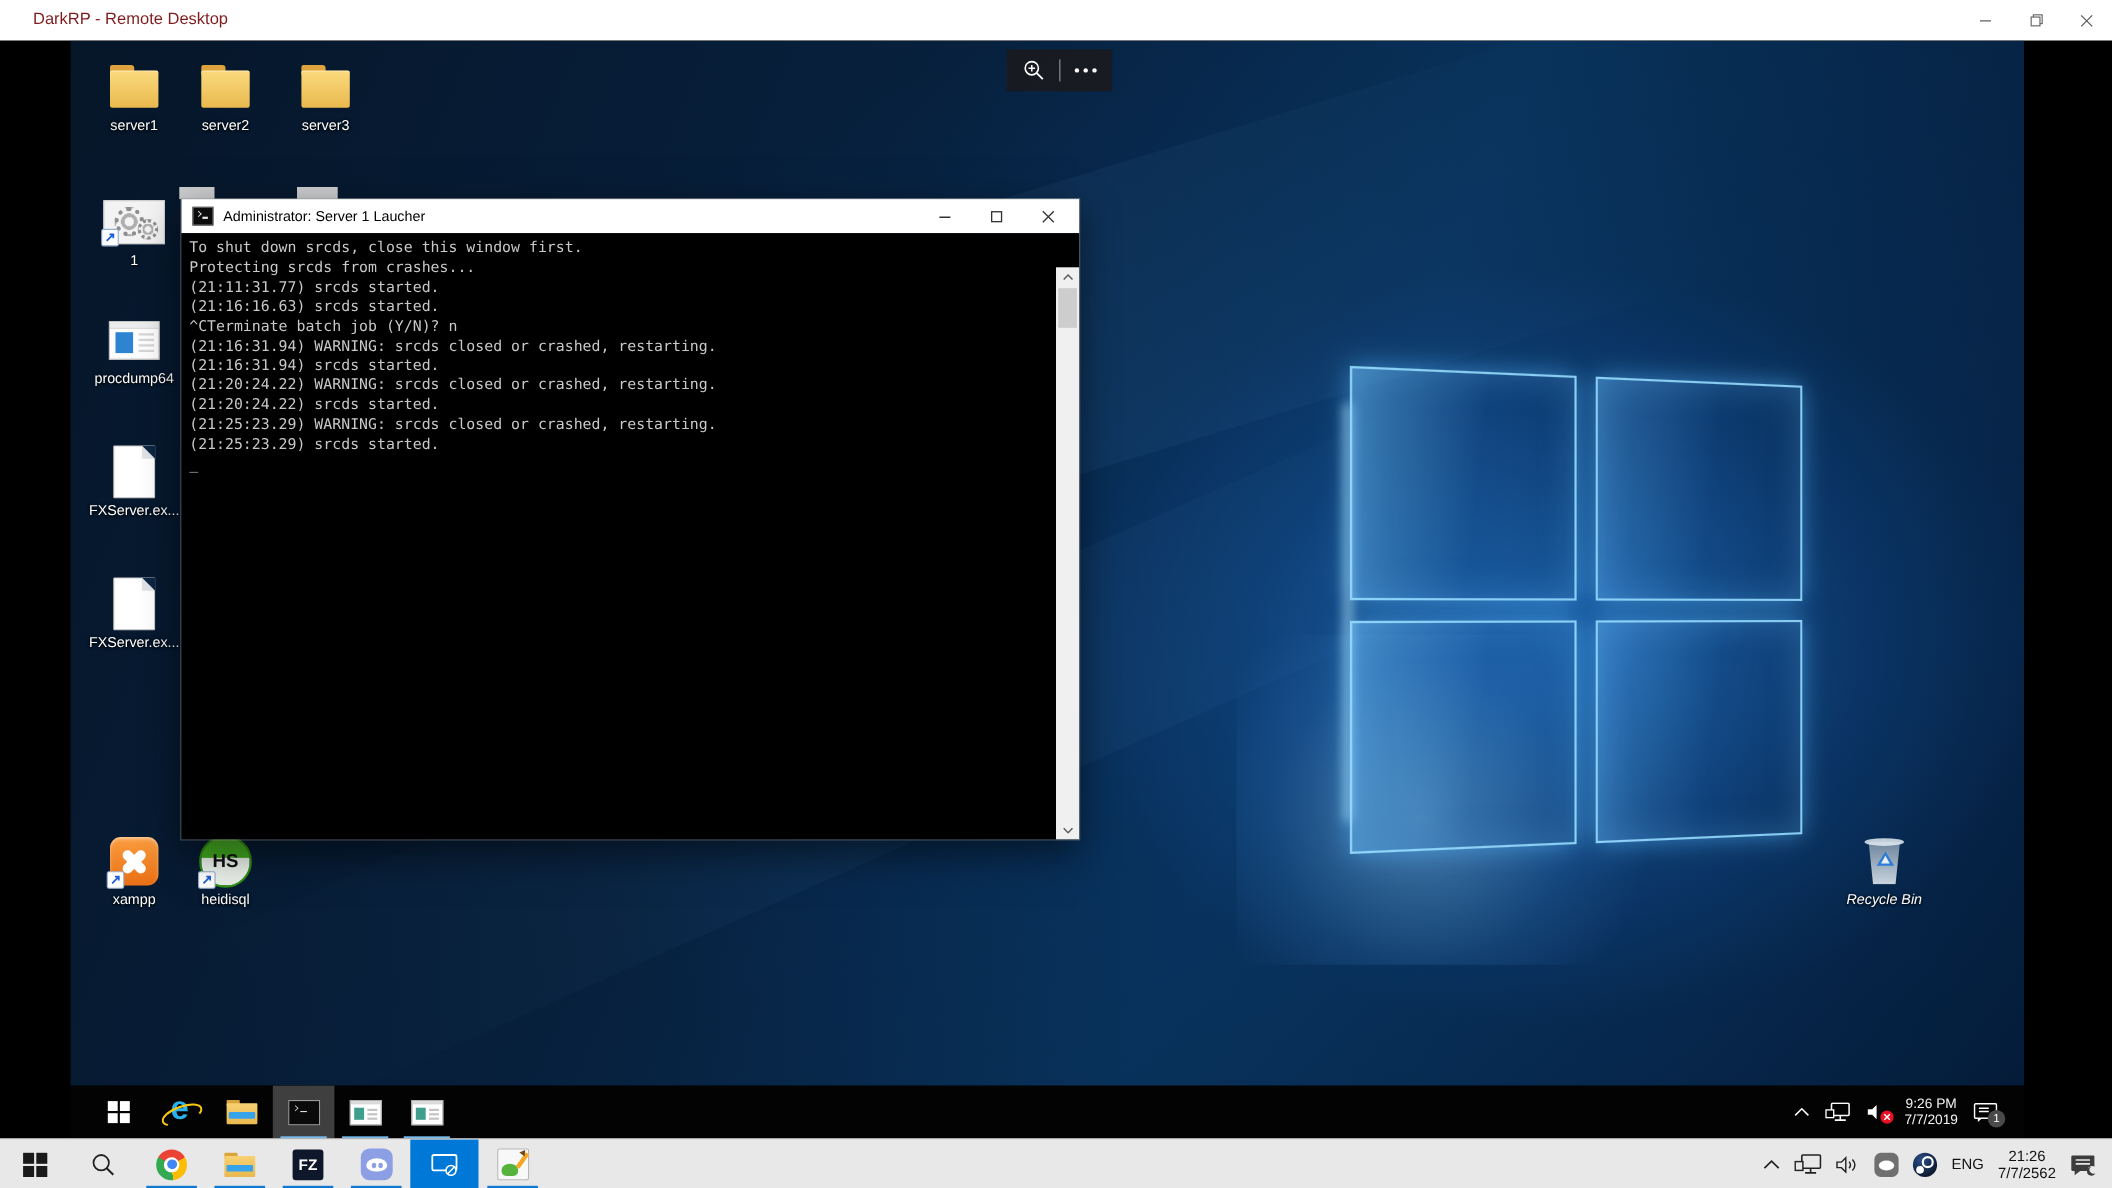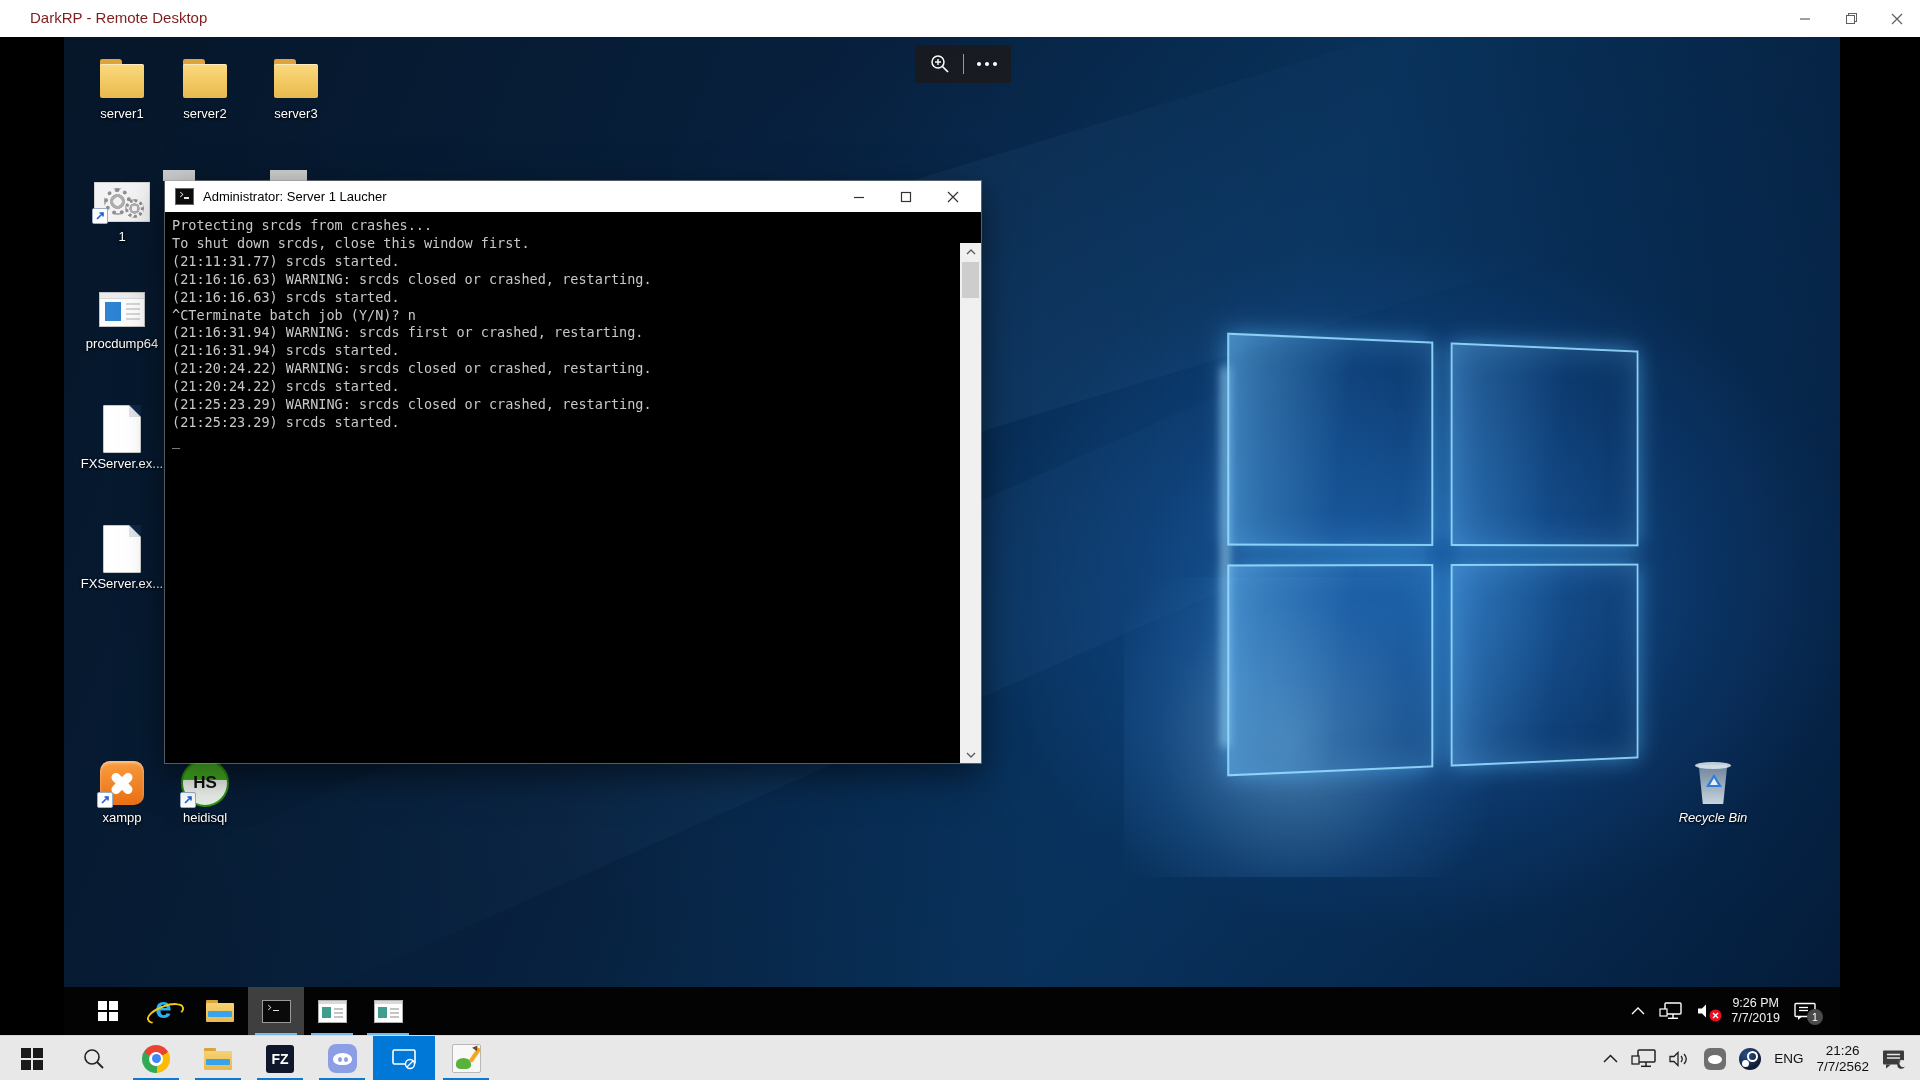--- a/index.html
+++ b/index.html
@@ -347,27 +347,26 @@
             <div class="console-btn">
               <svg width="12" height="12">
                   <path d="M1 1 L11 11 M11 1 L1 11" stroke="#333" stroke-width="1.2"></path>
                 </svg>
             </div>
           </div>
         </div>
         <div class="console-body">
           <div class="console-textwrap">
             <div>
+                <div class="console-line">To shut down srcds, close this window first.</div>
                 <div class="console-line">Protecting srcds from crashes...</div>
-                <div class="console-line">To shut down srcds, close this window first.</div>
                 <div class="console-line">(21:11:31.77) srcds started.</div>
-                <div class="console-line">(21:16:16.63) WARNING: srcds closed or crashed, restarting.</div>
                 <div class="console-line">(21:16:16.63) srcds started.</div>
                 <div class="console-line">^CTerminate batch job (Y/N)? n</div>
-                <div class="console-line">(21:16:31.94) WARNING: srcds first or crashed, restarting.</div>
+                <div class="console-line">(21:16:31.94) WARNING: srcds closed or crashed, restarting.</div>
                 <div class="console-line">(21:16:31.94) srcds started.</div>
                 <div class="console-line">(21:20:24.22) WARNING: srcds closed or crashed, restarting.</div>
                 <div class="console-line">(21:20:24.22) srcds started.</div>
                 <div class="console-line">(21:25:23.29) WARNING: srcds closed or crashed, restarting.</div>
                 <div class="console-line">(21:25:23.29) srcds started.</div>
               </div>
             <div class="console-cursor">_</div>
           </div>
           <div class="console-scrollbar">
             <div class="sb-btn sb-up">

